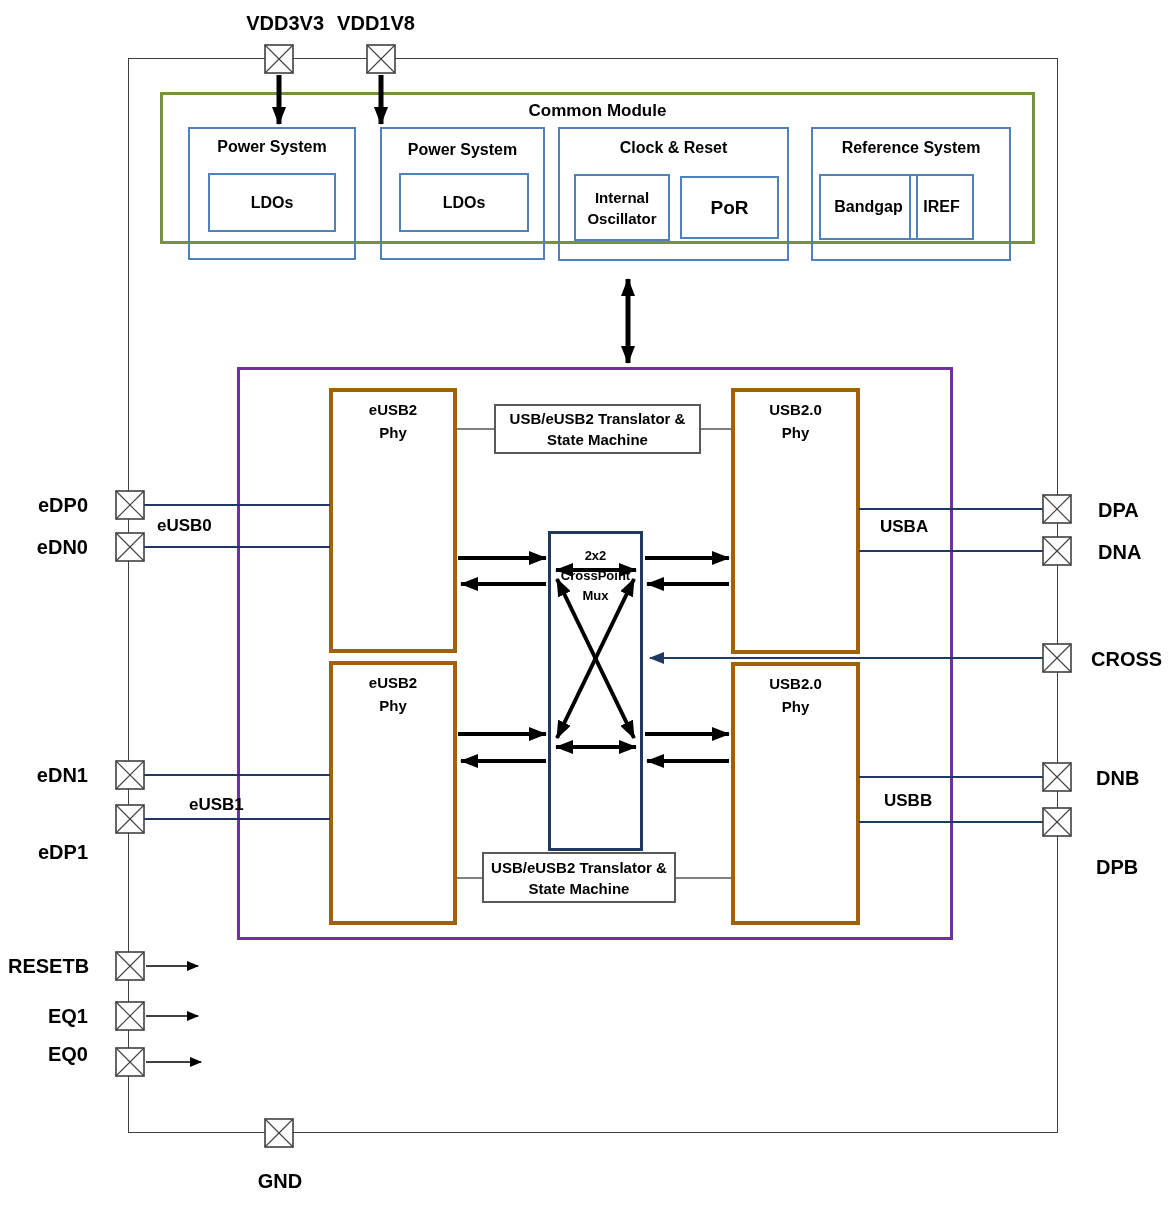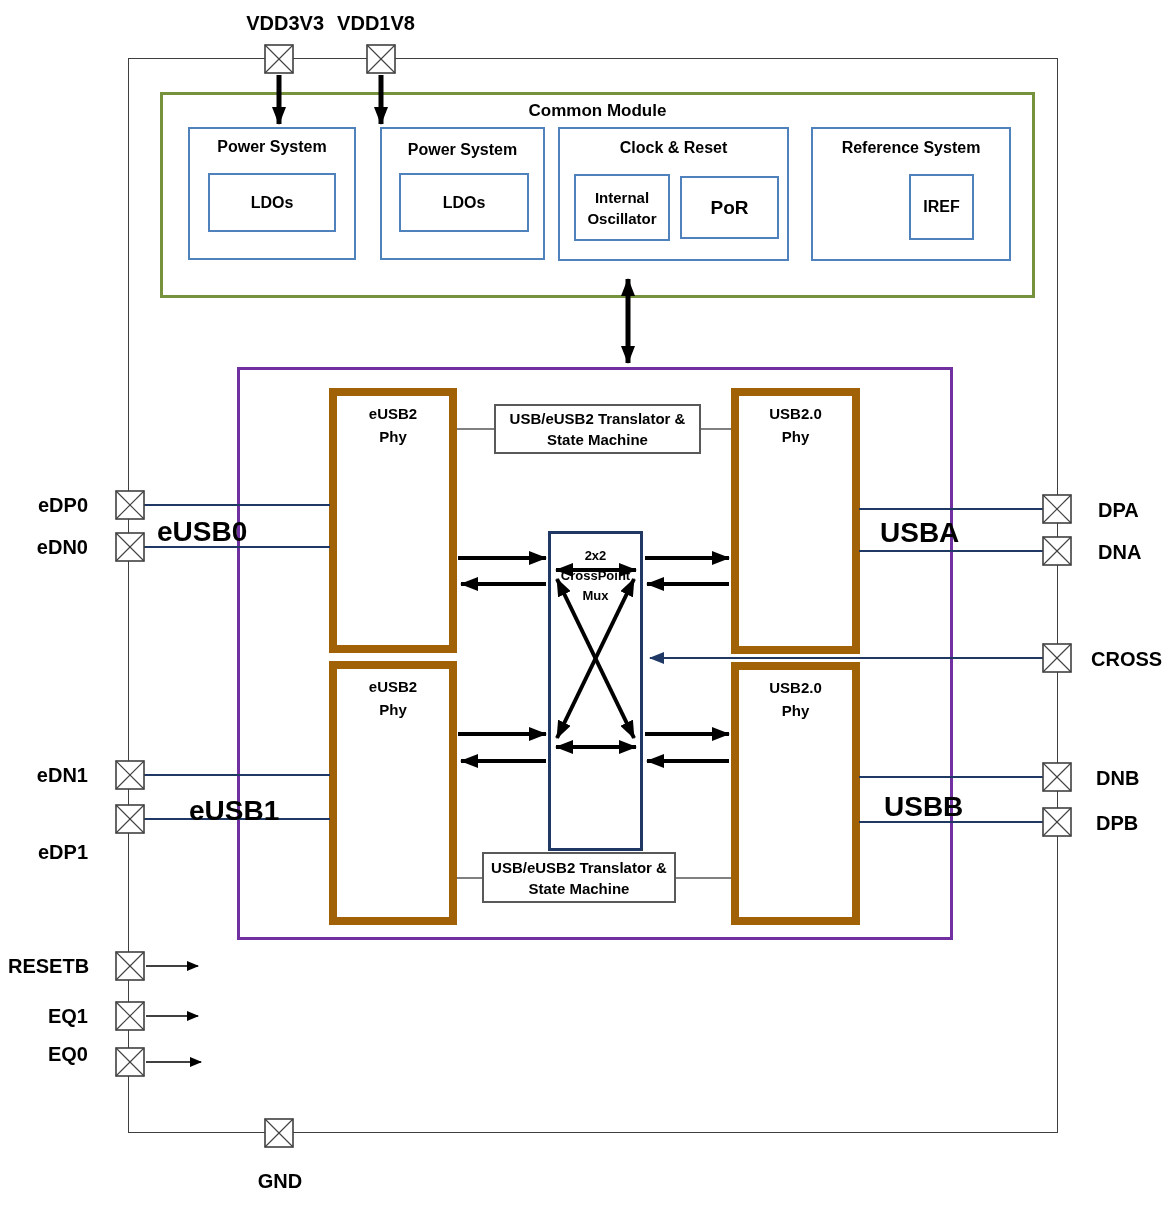--- a/index.html
+++ b/index.html
@@ -4,44 +4,44 @@
 <style>
   html,body{margin:0;padding:0;background:#fff;}
   .canvas{
     position:relative;width:1169px;height:1210px;background:#fff;
     font-family:"Liberation Sans",sans-serif;color:#000;overflow:hidden;
   }
   .box{position:absolute;box-sizing:border-box;background:transparent;}
   .chip{border:1.6px solid #3f3f3f;}
   .common{border:3px solid #76923C;}
   .bluebox{border:2px solid #4F81BD;}
-  .greenbox{border:8px solid #a16207;}
+  .greenbox{border:4px solid #a16207;}
   .purplebox{border:3px solid #7030A0;}
   .muxbox{border:3px solid #1F3864;background:#fff;}
   .graybox{border:2px solid #595959;background:#fff;}
   .hdr{width:100%;text-align:center;font-weight:bold;}
   .fillcenter{display:flex;align-items:center;justify-content:center;
     width:100%;height:100%;font-weight:bold;text-align:center;}
   .pre{white-space:pre-line;}
   .lbl{position:absolute;font-weight:bold;line-height:1.1;}
   .sz20{font-size:20px;}
-  .sz21{font-size:28px;text-align:right;}
+  .sz21{font-size:17px;text-align:right;}
   .overlay{position:absolute;left:0;top:0;pointer-events:none;}
   .pin{position:absolute;width:30px;height:30px;line-height:0;}
   .pin rect{fill:#ffffff;stroke:#404040;stroke-width:1.6;}
   .pin line{stroke:#404040;stroke-width:1.1;}
 </style>
 </head>
 <body>
 
 <div class="canvas">
 
   <div class="box chip" style="left:128px;top:58px;width:930px;height:1075px;"></div>
 
-  <div class="box common" style="left:160px;top:92px;width:875px;height:206px;">
+  <div class="box common" style="left:160px;top:92px;width:875px;height:152px;">
     <div class="hdr" style="padding-top:6px;font-size:17px;">Common Module</div>
   </div>
 
   <div class="box bluebox" style="left:188px;top:127px;width:168px;height:133px;">
     <div class="hdr" style="padding-top:9px;font-size:16px;">Power System</div>
   </div>
   <div class="box bluebox" style="left:208px;top:173px;width:128px;height:59px;">
     <div class="fillcenter" style="font-size:16px;">LDOs</div>
   </div>
 
@@ -58,20 +58,23 @@
   <div class="box bluebox" style="left:574px;top:174px;width:96px;height:67px;">
     <div class="fillcenter pre" style="font-size:15px;line-height:1.4;">Internal
 Oscillator</div>
   </div>
   <div class="box bluebox" style="left:680px;top:176px;width:99px;height:63px;">
     <div class="fillcenter" style="font-size:19px;">PoR</div>
   </div>
 
   <div class="box bluebox" style="left:811px;top:127px;width:200px;height:134px;">
     <div class="hdr" style="padding-top:10px;font-size:16px;">Reference System</div>
+  </div>
+  <div class="box bluebox" style="left:819px;top:174px;width:99px;height:66px;">
+    <div class="fillcenter" style="font-size:16px;">Bandgap</div>
   </div>
   <div class="box bluebox" style="left:909px;top:174px;width:65px;height:66px;">
     <div class="fillcenter" style="font-size:16px;">IREF</div>
   </div>
 
   <div class="box purplebox" style="left:237px;top:367px;width:716px;height:573px;"></div>
 
   <div class="box greenbox" style="left:329px;top:388px;width:128px;height:265px;">
     <div class="hdr pre" style="padding-top:7px;font-size:15px;line-height:1.5;">eUSB2
 Phy</div>
@@ -282,21 +285,21 @@
   <div class="lbl sz20" style="left:8px;top:764px;width:80px;text-align:right;">eDN1</div>
   <div class="lbl sz20" style="left:8px;top:808px;width:80px;text-align:right;margin-top:33px;">eDP1</div>
   <div class="lbl sz20" style="left:8px;top:955px;width:80px;text-align:right;">RESETB</div>
   <div class="lbl sz20" style="left:8px;top:1005px;width:80px;text-align:right;">EQ1</div>
   <div class="lbl sz20" style="left:8px;top:1016px;width:80px;text-align:right;margin-top:27px;">EQ0</div>
 
   <div class="lbl sz20" style="left:1098px;top:499px;">DPA</div>
   <div class="lbl sz20" style="left:1098px;top:541px;">DNA</div>
   <div class="lbl sz20" style="left:1091px;top:648px;">CROSS</div>
   <div class="lbl sz20" style="left:1096px;top:767px;">DNB</div>
-  <div class="lbl sz20" style="left:1096px;top:812px;">DPB</div>
+  <div class="lbl sz20" style="left:1096px;top:856px;">DPB</div>
 
   <div class="lbl sz20" style="left:240px;top:1170px;width:80px;text-align:center;">GND</div>
 
   <div class="lbl sz21" style="left:157px;top:517px;">eUSB0</div>
   <div class="lbl sz21" style="left:175px;top:796px;margin-left:14px;">eUSB1</div>
   <div class="lbl sz21" style="left:880px;top:518px;">USBA</div>
   <div class="lbl sz21" style="left:884px;top:792px;">USBB</div>
 
 </div>
 

